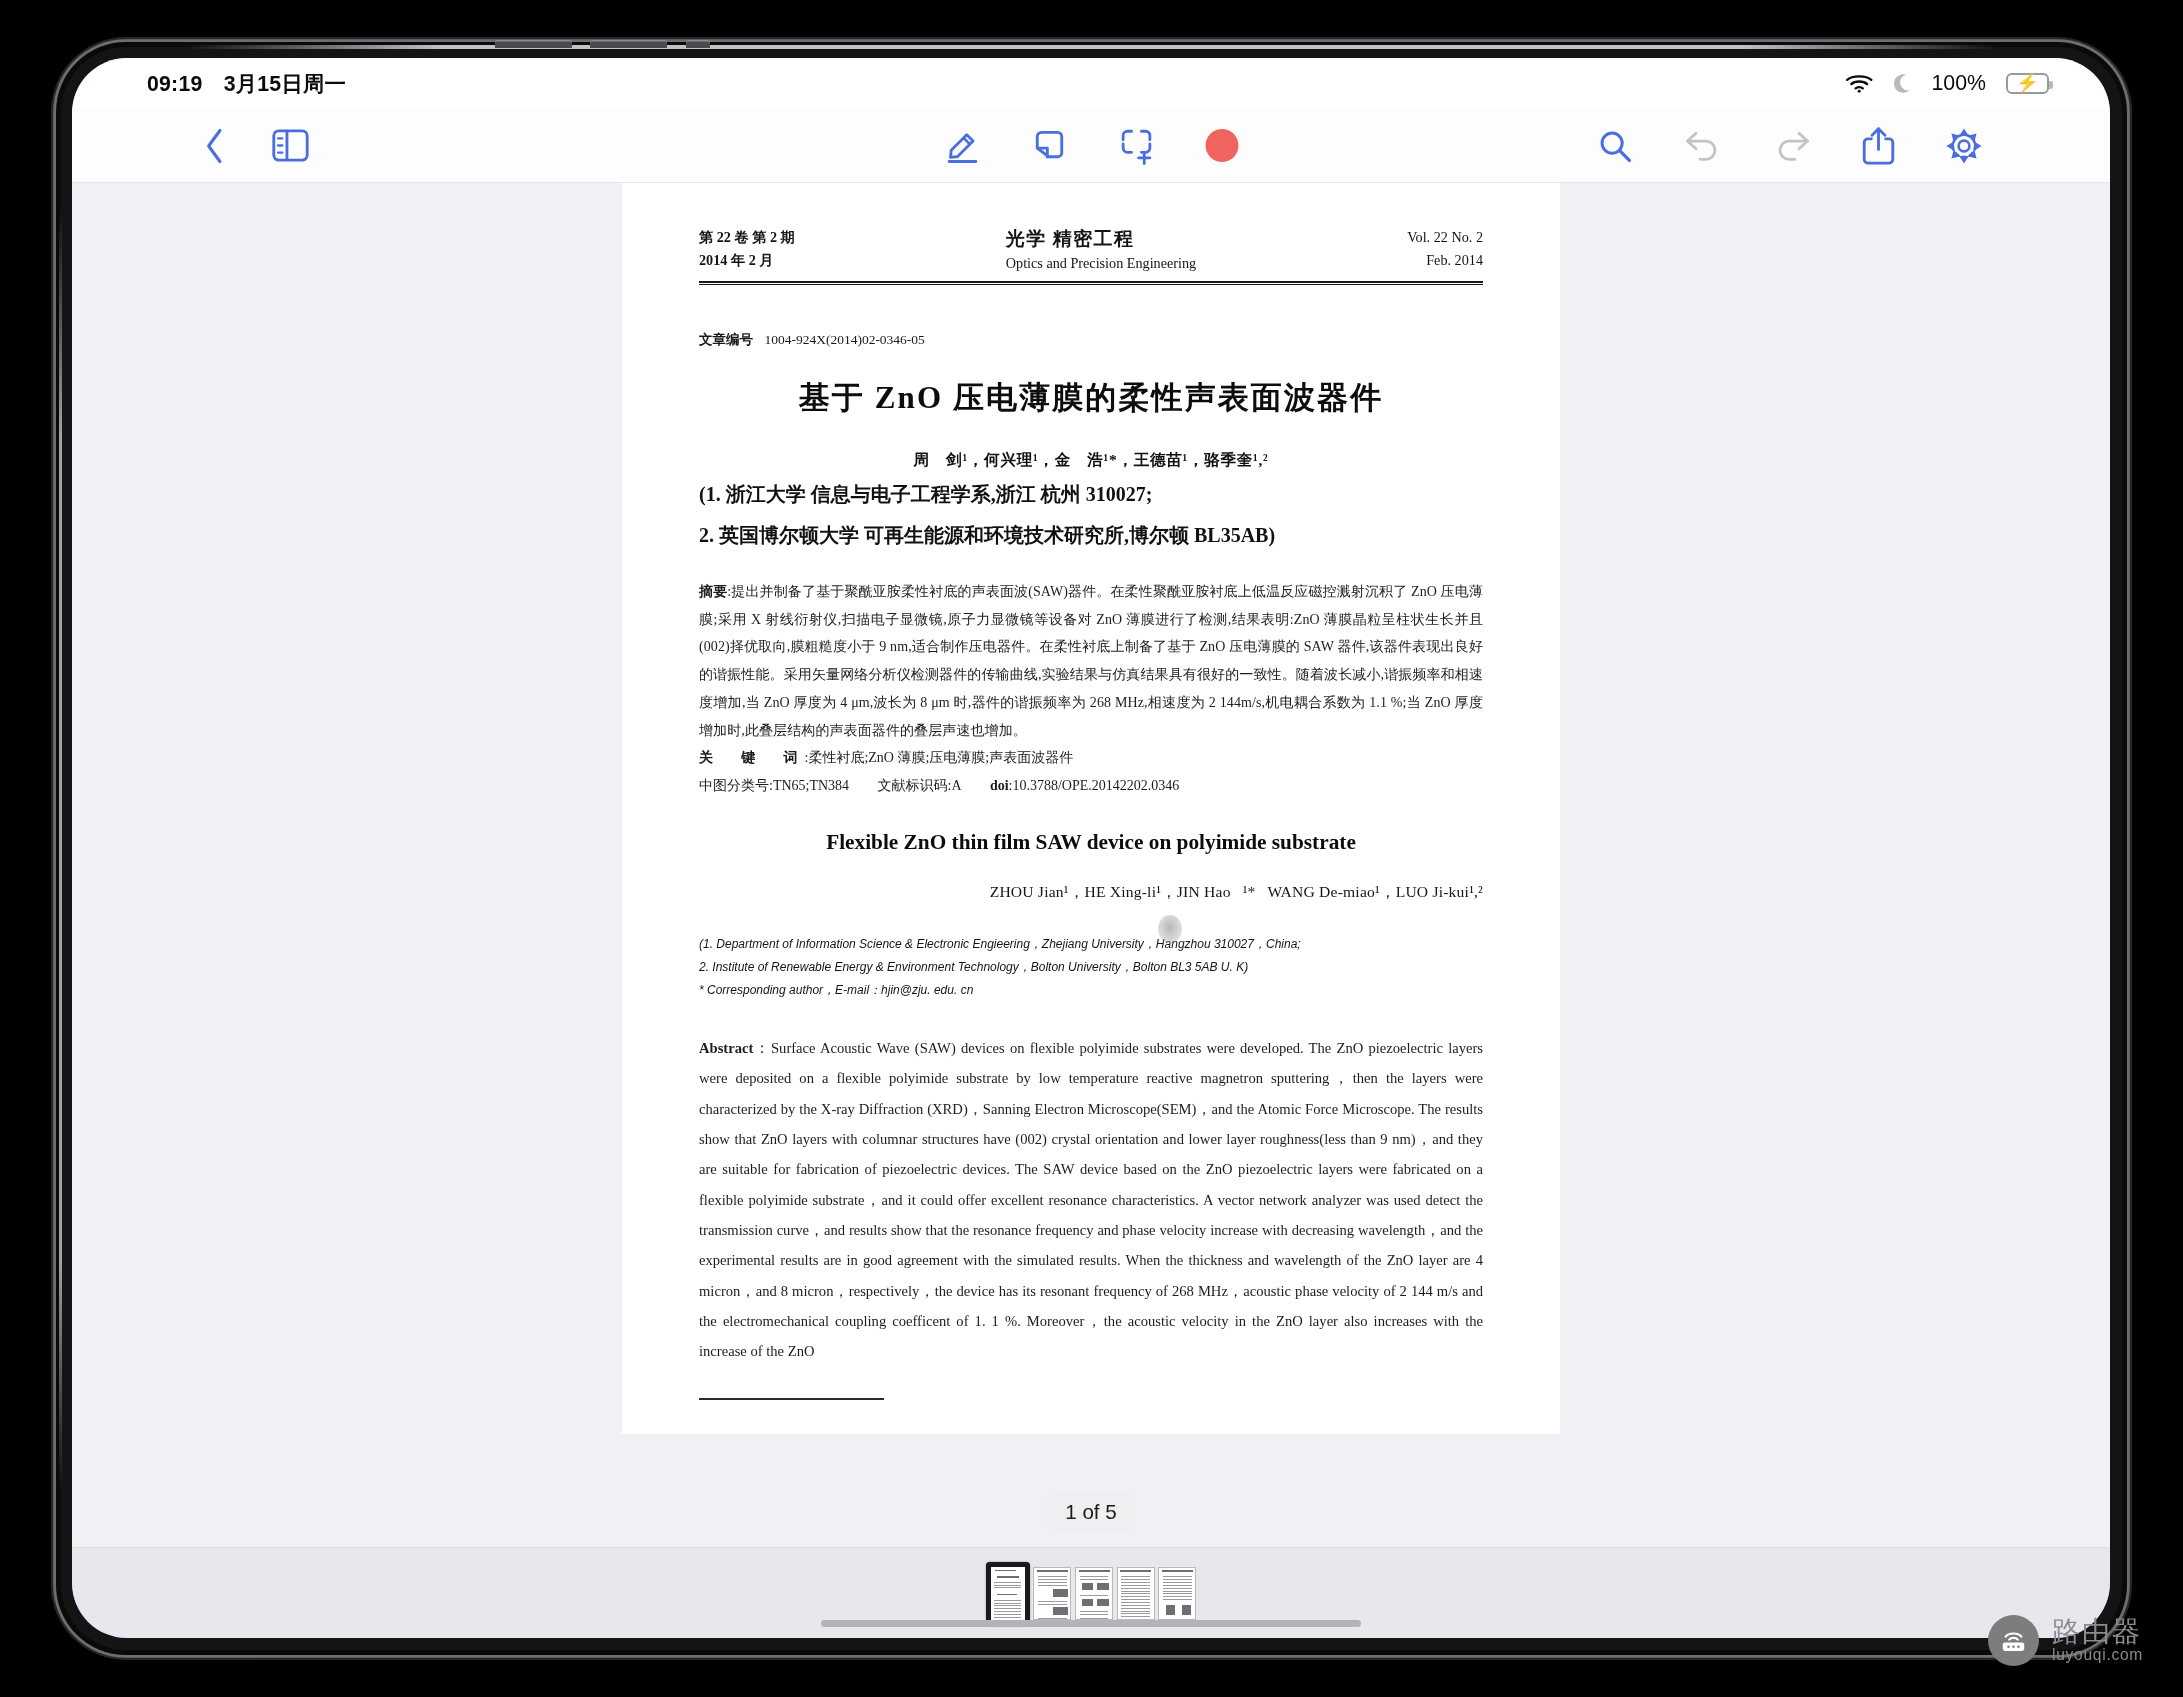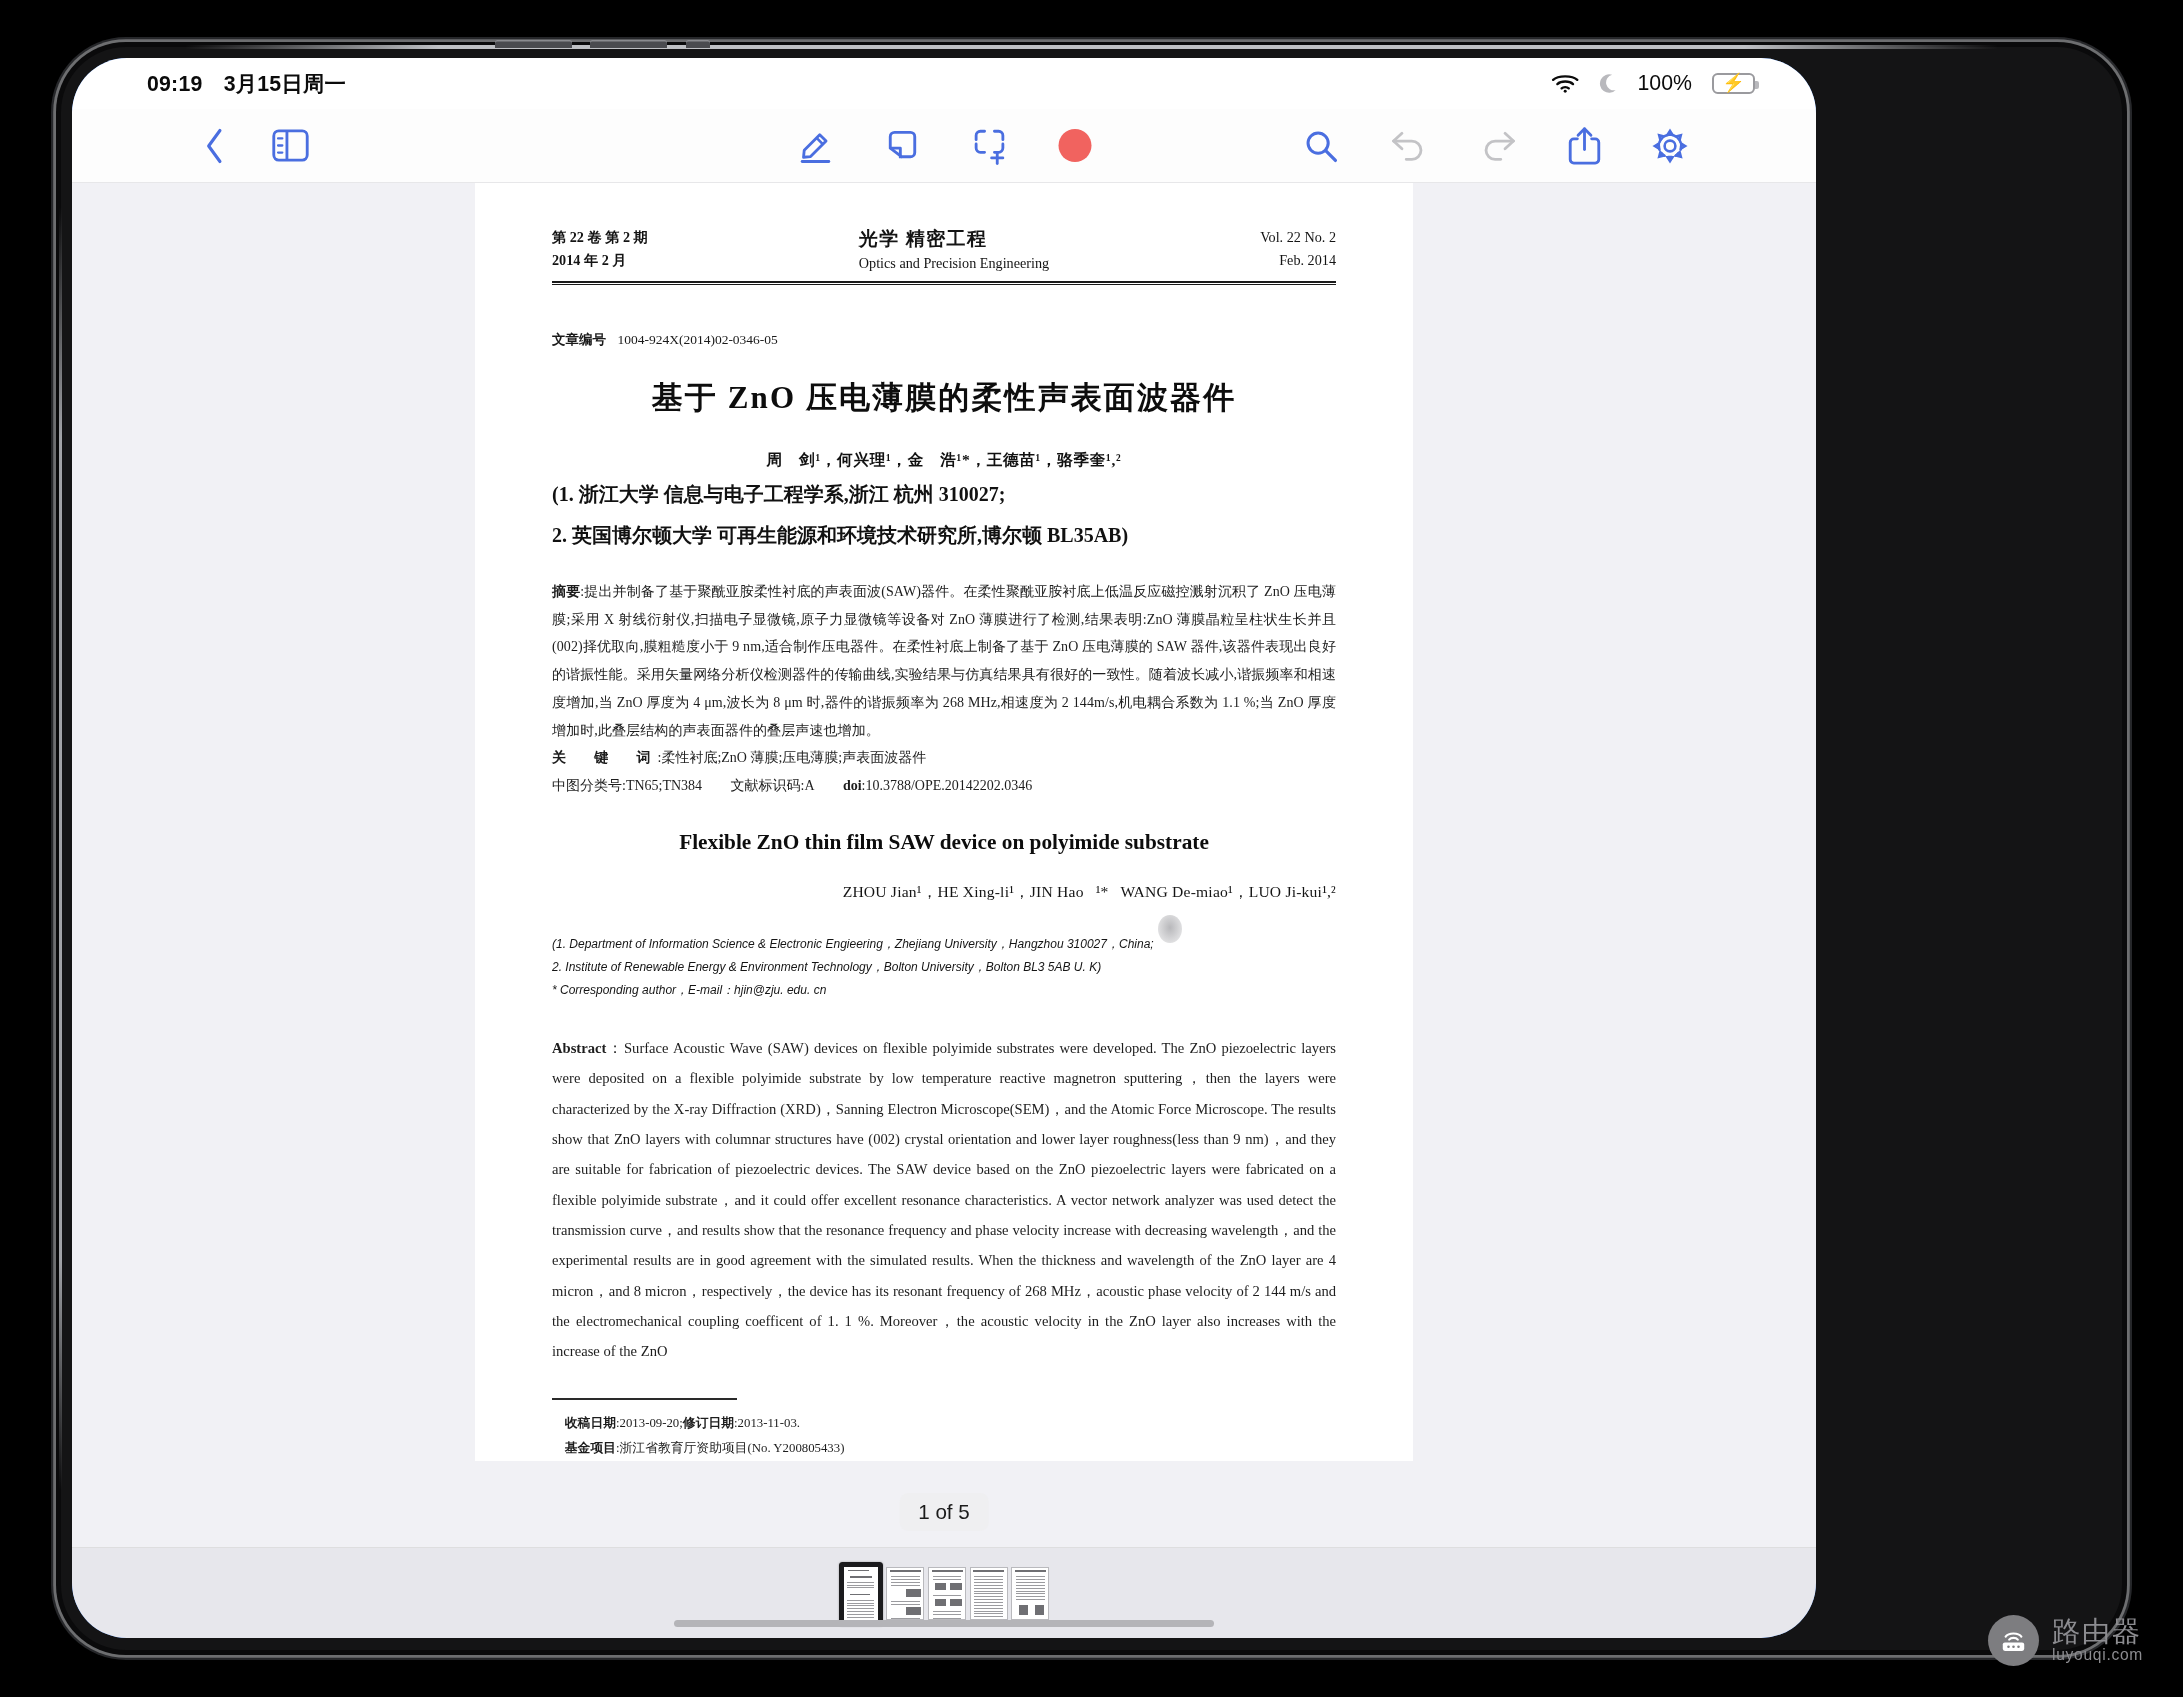--- a/index.html
+++ b/index.html
@@ -42,21 +42,21 @@
   
   .side-dot { position: absolute; background: #0b0b0c; border-radius: 50%; }
   .lens-ring { position: absolute; width: 17px; height: 17px; border-radius: 50%;
                background: radial-gradient(circle at 38% 34%, #3e5d87 0%, #17233a 55%, #0a0e16 100%);
                box-shadow: 0 0 0 2.1px #3a3b40; }
 
   
   .screen {
     position: absolute;
     left: 72px; top: 58px;
-    width: 1744px; height: 1580px;
+    width: 2038px; height: 1580px;
     border-radius: 55px;
     background: #3b82f6;
     overflow: hidden;
   }
 
   
   .statusbar {
     position: absolute; left: 0; top: 0; width: 100%; height: 51px;
     display: flex; align-items: center; justify-content: space-between;
     padding: 0 61px 0 75px;
@@ -414,24 +414,20 @@
 
         <div class="en-affil">
           <div>(1. Department of Information Science &amp; Electronic Engieering，Zhejiang University，Hangzhou 310027，China;</div>
           <div>2.  Institute of Renewable Energy &amp; Environment Technology，Bolton University，Bolton BL3 5AB U. K)</div>
           <div>* Corresponding author，E-mail：hjin@zju. edu. cn</div>
         </div>
 
         <div class="en-abs"><span class="lbl">Abstract</span>：<span>Surface Acoustic Wave (SAW) devices on flexible polyimide substrates were developed. The ZnO piezoelectric layers were deposited on a flexible polyimide substrate by low temperature reactive magnetron sputtering，then the layers were characterized by the X-ray Diffraction (XRD)，Sanning Electron Microscope(SEM)，and the Atomic Force Microscope. The results show that ZnO layers with columnar structures have (002) crystal orientation and lower layer roughness(less than 9 nm)，and they are suitable for fabrication of piezoelectric devices. The SAW device based on the ZnO piezoelectric layers were fabricated on a flexible polyimide substrate，and it could offer excellent resonance characteristics. A vector network analyzer was used detect the transmission curve，and results show that the resonance frequency and phase velocity increase with decreasing wavelength，and the experimental results are in good agreement with the simulated results. When the thickness and wavelength of the ZnO layer are 4 micron，and 8 micron，respectively，the device has its resonant frequency of 268 MHz，acoustic phase velocity of 2 144 m/s and the electromechanical coupling coefficent of 1. 1 %. Moreover，the acoustic velocity in the ZnO layer also increases with the increase of the ZnO</span></div>
 
         <div class="foot-rule"></div>
-        <div class="footnotes">
-          <div><b>收稿日期</b>:<span>2013-09-20;</span><b>修订日期</b>:<span>2013-11-03.</span></div>
-          <div><b>基金项目</b>:<span>浙江省教育厅资助项目(No. Y200805433)</span></div>
-        </div>
 
       </div>
 
       <div class="blob"></div>
 
       <div class="page-badge">1 of 5</div>
     </div>
 
     <div class="thumbstrip">
       <div class="thumbs">

